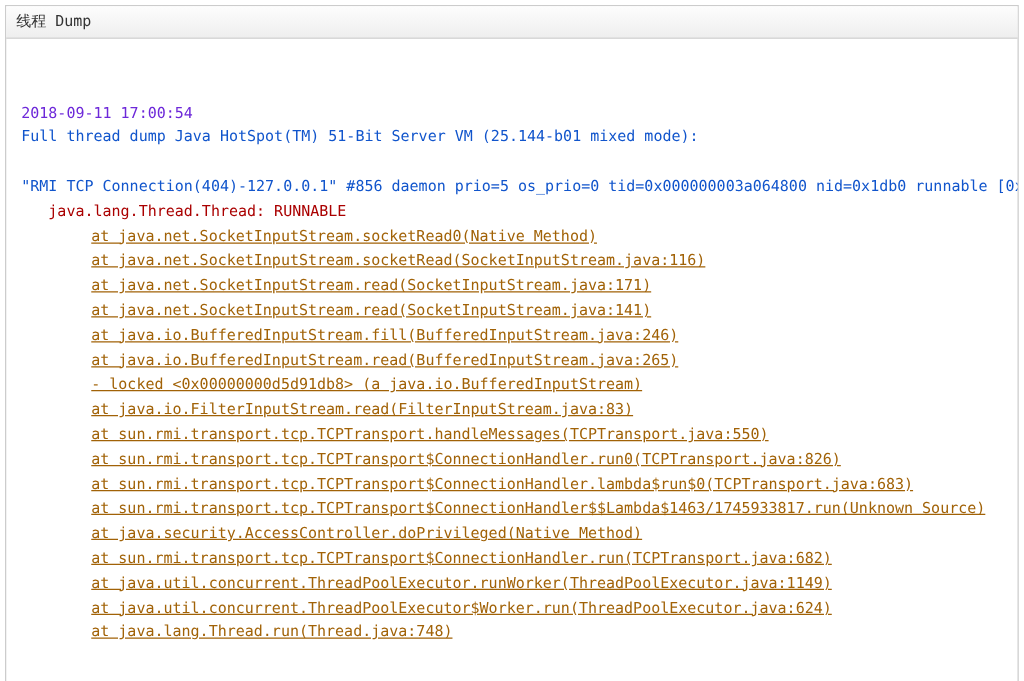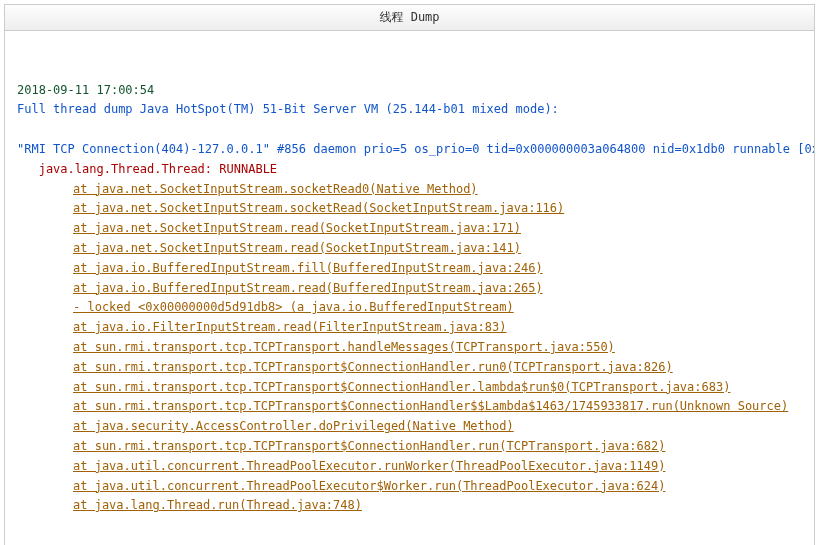--- a/index.html
+++ b/index.html
@@ -17,32 +17,31 @@
     .panel {
       border: 1px solid #ccc;
       background: #fff;
     }
     .panel-header {
       background: linear-gradient(to bottom, #fdfdfd 0%, #eeeeee 100%);
       border-bottom: 1px solid #ccc;
       padding: 4px 8px;
       font-size: 12px;
       color: #333;
-      text-align: center;
     }
     .panel-body {
       padding: 10px 12px;
       font-family: SimSun, "宋体", monospace;
       font-size: 12px;
       line-height: 1.65;
       white-space: pre;
       overflow: hidden;
     }
     .timestamp {
-      color: #14532d;
+      color: #6d28d9;
     }
     .dump-header {
       color: #1155cc;
     }
     .thread-name {
       color: #1155cc;
     }
     .thread-state {
       color: #aa0000;
     }

